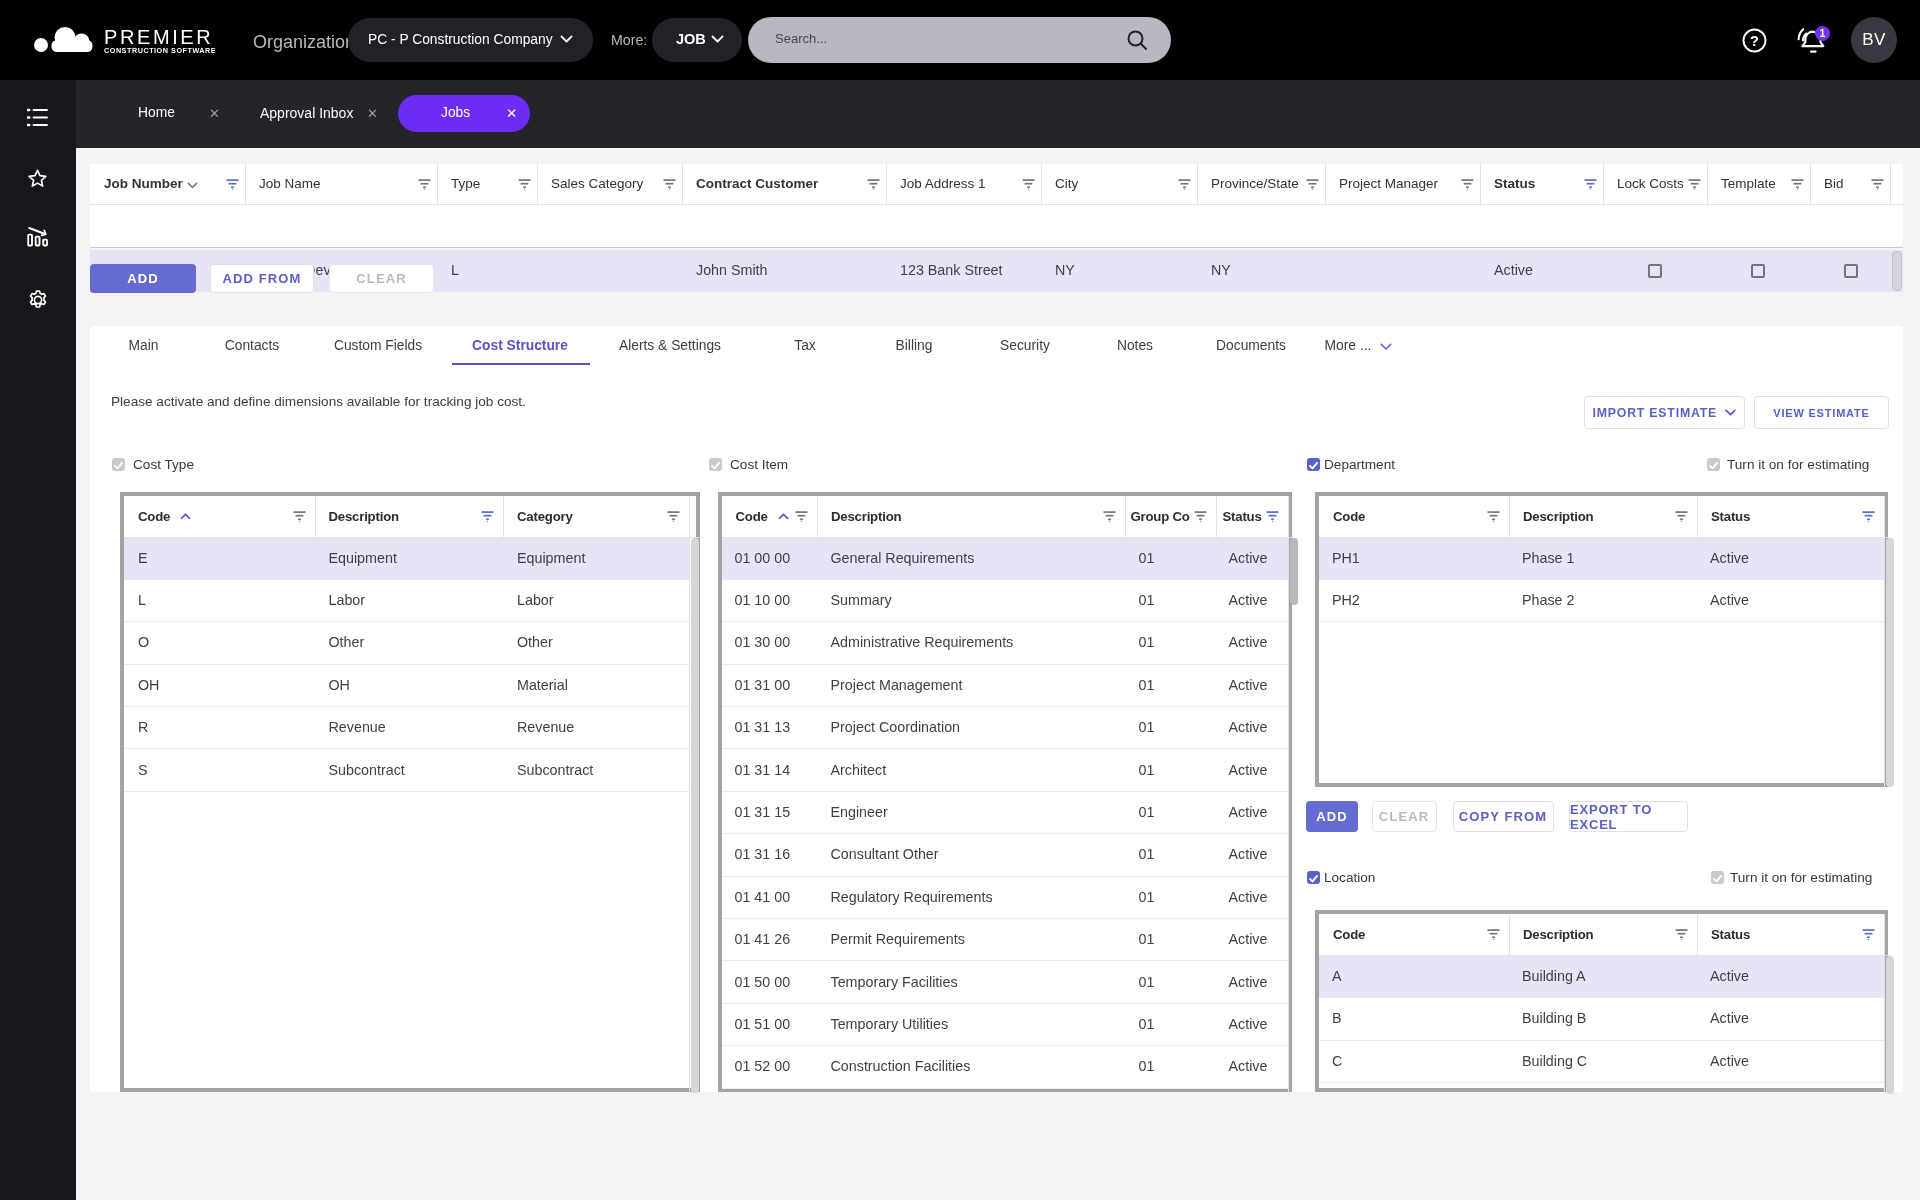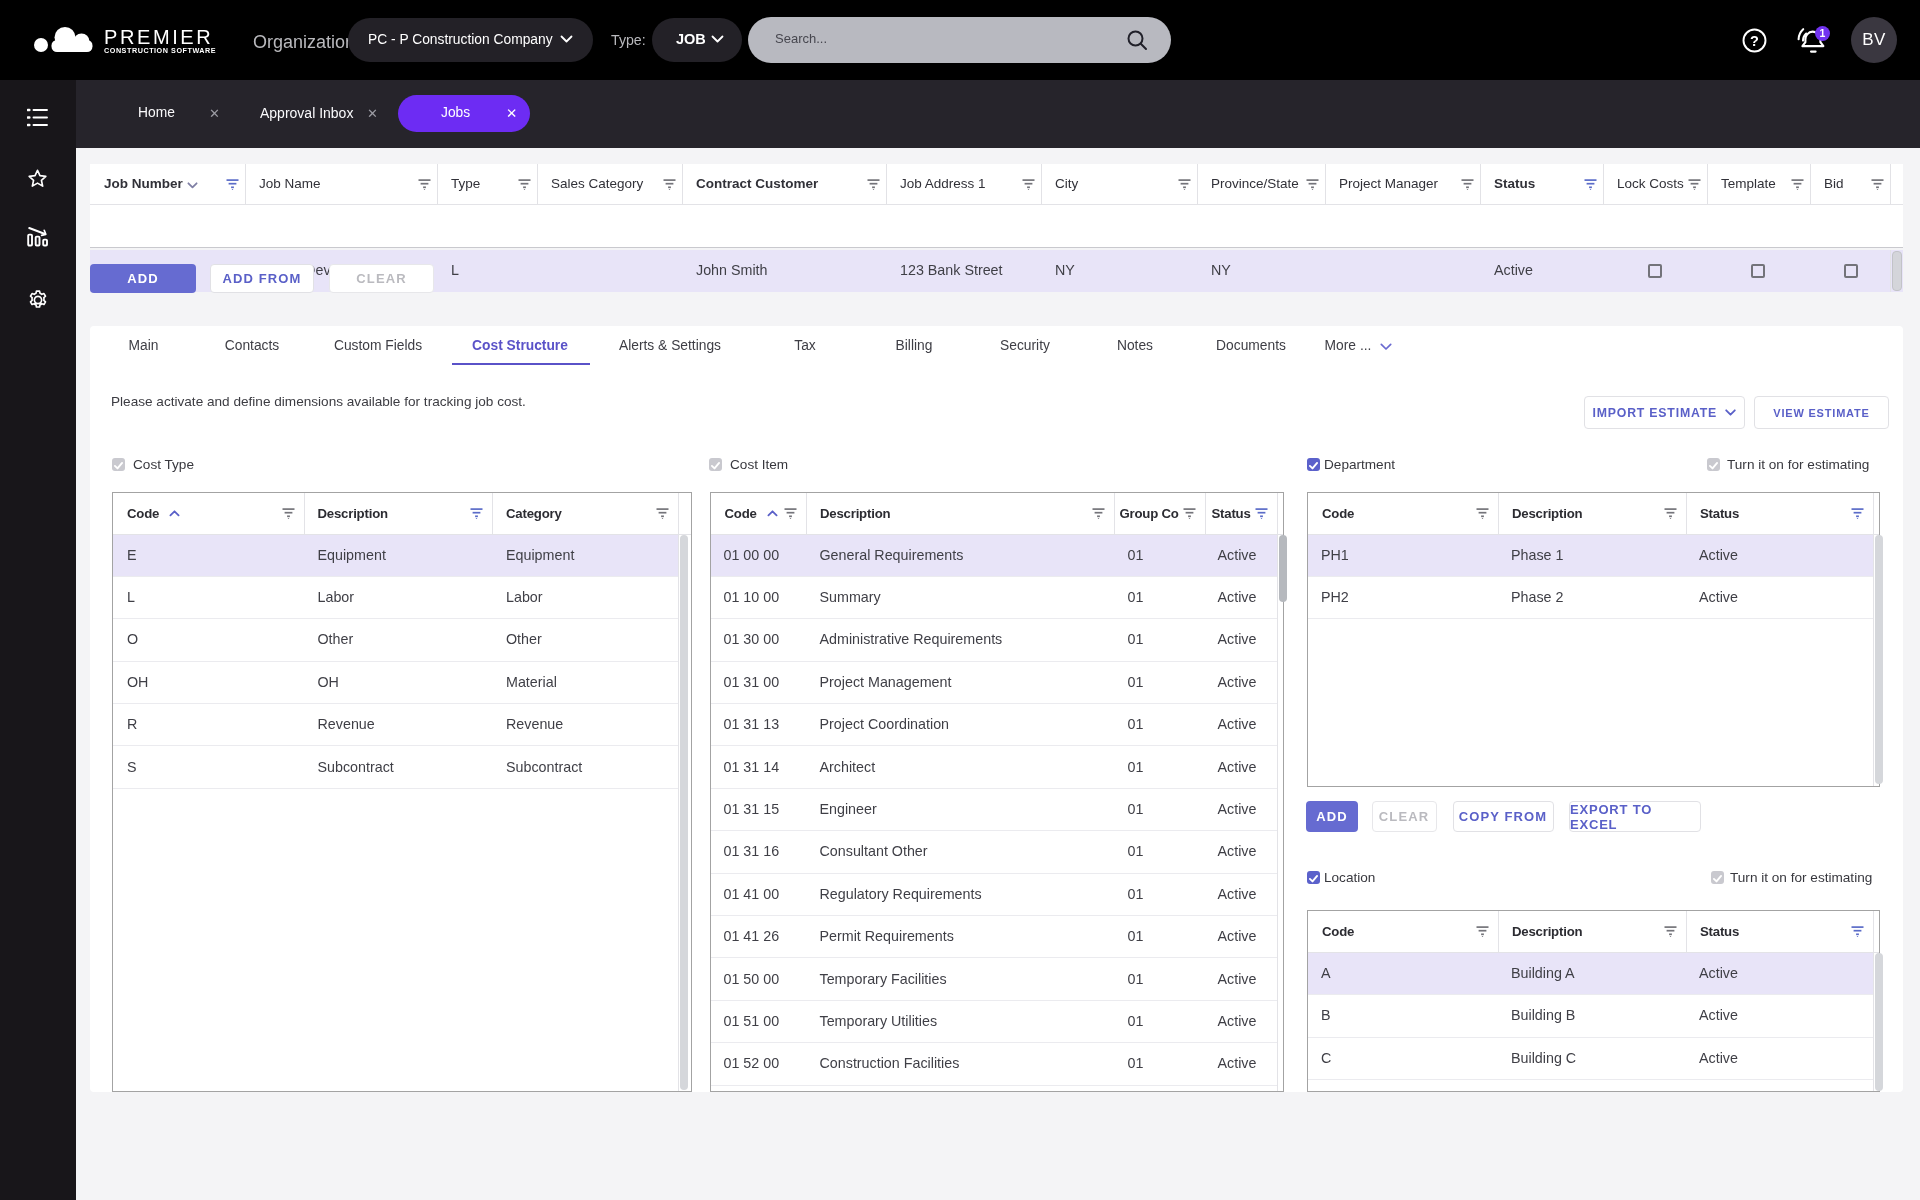--- a/index.html
+++ b/index.html
@@ -16,21 +16,21 @@
   .cellb { border-right:1px solid #e2e2e6; position:absolute; top:0; height:100%; }
   .rowtxt { position:absolute; font-size:14.3px; color:#3f3f46; white-space:nowrap; }
   .btn { position:absolute; border-radius:4px; font-size:13px; font-weight:700; letter-spacing:1.1px;
      display:flex; align-items:center; justify-content:center; }
   .btn.fill { background:#666bd1; color:#fff; }
   .btn.out { background:#fff; border:1px solid #e1e1e5; color:#5a60c8; }
   .btn.dis { background:#fff; border:1px solid #e7e7ea; color:#bababf; }
   .tab { position:absolute; transform:translateX(-50%); font-size:13.8px; color:#3e3e45; white-space:nowrap; }
   .cb { position:absolute; width:13px; height:13px; border-radius:3px; }
   .cblabel { position:absolute; font-size:13.6px; color:#38383e; white-space:nowrap; }
-  .table { position:absolute; background:#fff; border:1px solid #a3a3a3; }
+  .table { position:absolute; background:#fff; border:4px solid #a3a3a3;margin-left:8px; }
   .th { position:absolute; font-size:13.2px; letter-spacing:-0.2px; font-weight:700; color:#2c2c32; white-space:nowrap; }
   .td { position:absolute; font-size:14.3px; color:#3f3f46; white-space:nowrap; }
   .selrow { background:#e8e4f8; }
   .thumb { position:absolute; border-radius:4px; background:#d5d7db; }
 </style>
 </head>
 <body>
 
 <div class="topbar">
 
@@ -45,21 +45,21 @@
   <div class="abs" style="left:104px; top:26px; color:#fff; font-size:20px; letter-spacing:2.6px; font-weight:400;">PREMIER</div>
   <div class="abs" style="left:104px; top:45.5px; color:#fff; font-size:7.2px; letter-spacing:0.55px; font-weight:700;">CONSTRUCTION SOFTWARE</div>
 
   <div class="abs lbl" style="left:253px; top:32px; font-size:18px;">Organization:</div>
   <div class="pill" style="left:348px; top:18px; width:245px; height:44px;">
     <span class="abs" style="left:20px; top:13.5px; font-size:13.8px;">PC - P Construction Company</span>
     <svg class="abs" style="left:212px; top:17px;" width="13" height="9" viewBox="0 0 13 9">
         <path d="M1.5 1.5 L6.5 6.5 L11.5 1.5" fill="none" stroke="#fff" stroke-width="1.8" stroke-linecap="round" stroke-linejoin="round"></path>
       </svg>
   </div>
-  <div class="abs lbl" style="left:611px; top:32px; font-size:14.2px;">Type:</div>
+  <div class="abs lbl" style="left:611px; top:32px; font-size:14.2px;">More:</div>
   <div class="pill" style="left:652px; top:18px; width:90px; height:44px;">
     <span class="abs" style="left:24px; top:13px; font-size:14.5px; font-weight:700;">JOB</span>
     <svg class="abs" style="left:59px; top:17px;" width="13" height="9" viewBox="0 0 13 9">
         <path d="M1.5 1.5 L6.5 6.5 L11.5 1.5" fill="none" stroke="#fff" stroke-width="1.8" stroke-linecap="round" stroke-linejoin="round"></path>
       </svg>
   </div>
 
   <div class="abs" style="left:748px; top:17px; width:423px; height:46px; background:#b8b9c0; border-radius:23px;">
     <span class="abs" style="left:27px; top:14px; font-size:13px; color:#47474f;">Search...</span>
     <svg class="abs" style="left:377px; top:11px;" width="24" height="24" viewBox="0 0 24 24">
@@ -560,21 +560,21 @@
 <div class="td" style="left:13px; top:12px;">PH2</div>
 <div class="td" style="left:203px; top:12px;">Phase 2</div>
 <div class="td" style="left:391px; top:12px;">Active</div>
 </div>
 <div class="abs" style="left:564.6px; top:42px; height:251px; border-left:1px solid #e3e3e7;"></div>
 <div class="thumb" style="left:567px; top:42px; width:8px; height:249px;"></div>
 </div>
 <div class="btn fill" style="left:1216px; top:475px; width:52px; height:31px;">ADD</div>
 <div class="btn dis" style="left:1281.5px; top:475px; width:65px; height:31px;">CLEAR</div>
 <div class="btn out" style="left:1362.5px; top:475px; width:101px; height:31px;">COPY FROM</div>
-<div class="btn out" style="left:1479px; top:475px; width:132px; height:31px; letter-spacing:0.8px;">EXPORT TO EXCEL</div>
+<div class="btn out" style="left:1479px; top:475px; width:119px; height:31px; letter-spacing:0.8px;">EXPORT TO EXCEL</div>
 <div class="cb" style="left:1217px; top:545px; background:#5b61cb;"><svg width="13" height="13" viewBox="0 0 13 13">
           <path d="M2.9 6.9 L5.5 9.4 L10.1 3.9" fill="none" stroke="#fff" stroke-width="1.9" stroke-linecap="round" stroke-linejoin="round"></path>
         </svg></div>
 <div class="cblabel" style="left:1234px; top:544px;">Location</div>
 <div class="cb" style="left:1621px; top:545px; background:#c9c9cf;"><svg width="13" height="13" viewBox="0 0 13 13">
           <path d="M2.9 6.9 L5.5 9.4 L10.1 3.9" fill="none" stroke="#fff" stroke-width="1.9" stroke-linecap="round" stroke-linejoin="round"></path>
         </svg></div>
 <div class="cblabel" style="left:1640px; top:544px;">Turn it on for estimating</div>
 <div class="table" style="left:1217px; top:584px; width:572.6px; height:182px;">
 <div class="abs" style="left:0; top:0; width:570.6px; height:42px; border-bottom:1px solid #e3e3e7;">

